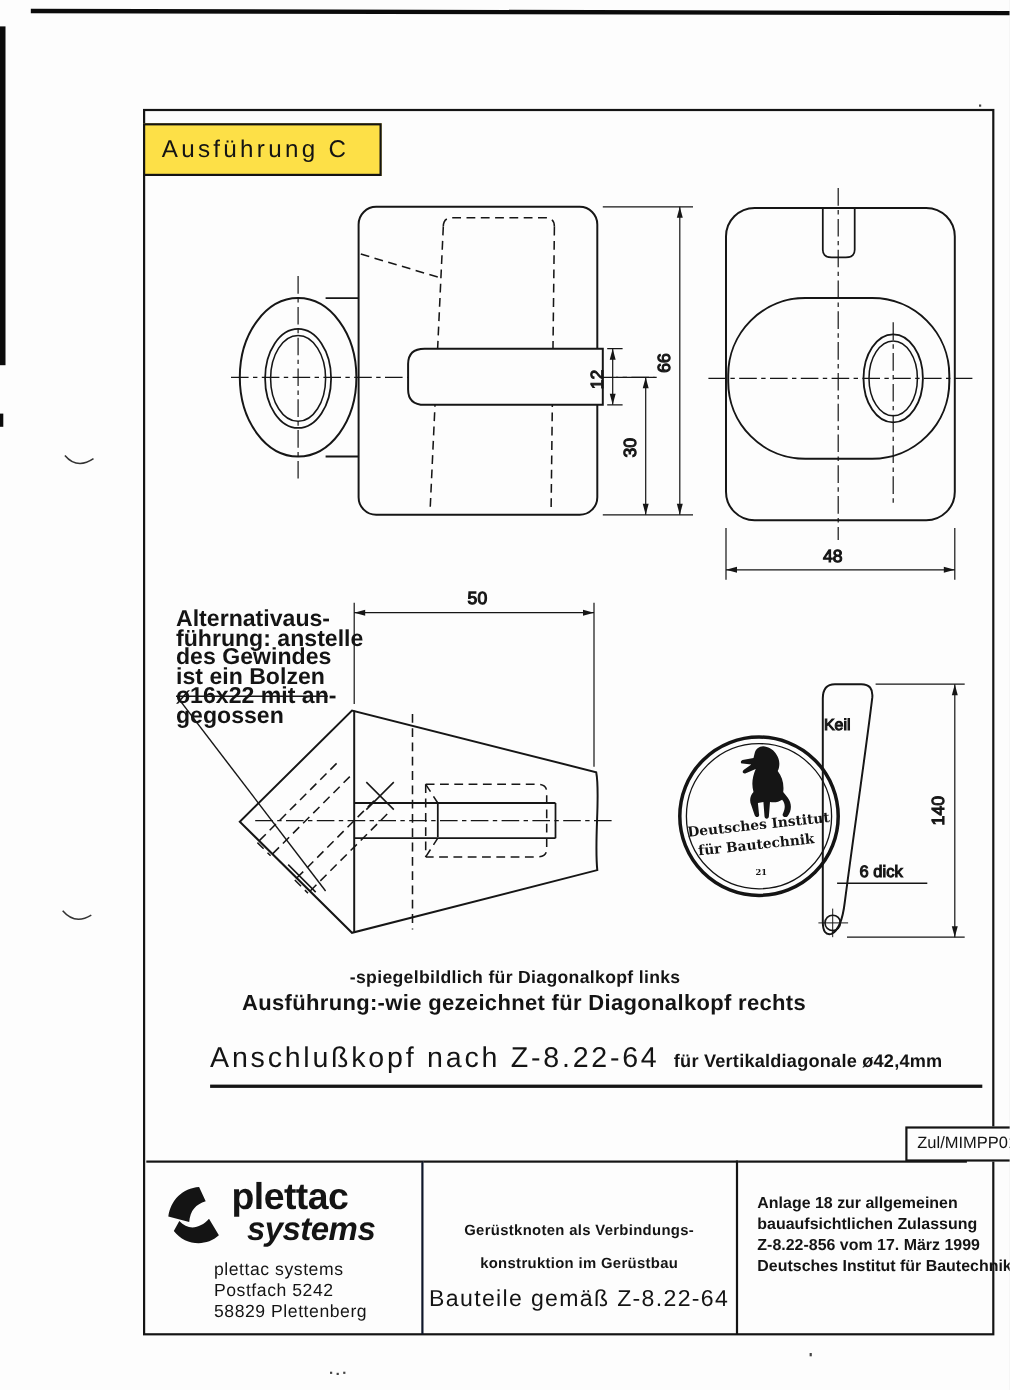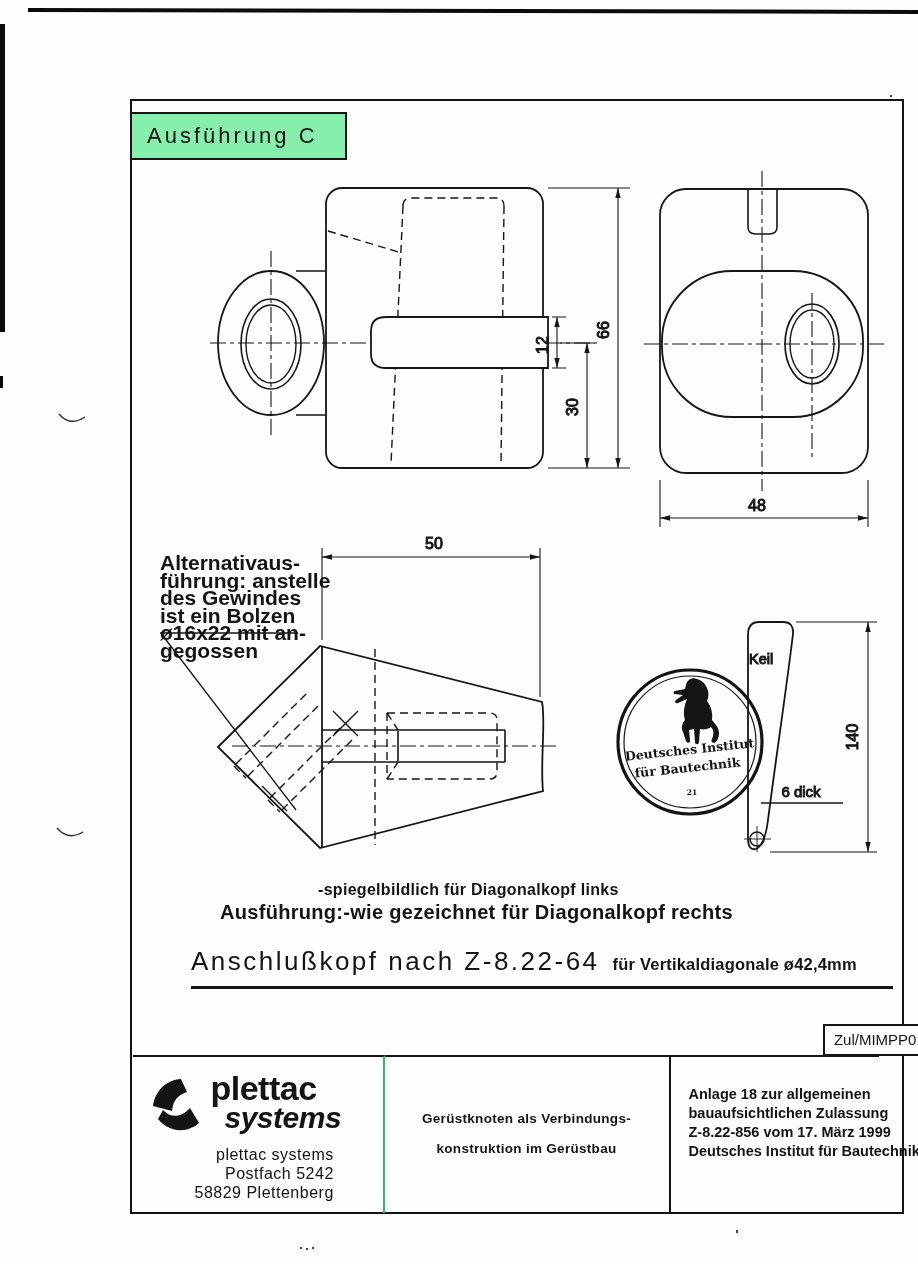--- a/index.html
+++ b/index.html
@@ -12,21 +12,21 @@
 
   
   .scan-top-line { left:28px; top:9px; width:890px; height:4px; background:#0b0b0b; transform:rotate(0.12deg); }
   .scan-left-strip { left:0; top:24px; width:5px; height:308px; background:#0b0b0b; }
   .scan-left-mark { left:0; top:376px; width:3px; height:12px; background:#0b0b0b; }
 
   
   .frame { left:130px; top:99px; width:770px; height:1111px; border:2.5px solid #141414; background:transparent; }
 
   .variant-box {
-    left:130px; top:112px; width:198px; height:44px; background:#86efac;
+    left:130px; top:112px; width:198px; height:44px; background:#fde047;
     border:2.5px solid #141414; font-size:22px; letter-spacing:3px;
     line-height:44px; padding-left:15px; white-space:nowrap;
   }
 
   .alt-note { left:160px; top:554px; font-size:21px; font-weight:bold; line-height:17.5px; white-space:nowrap; }
 
   .exec-note-1 { left:220px; top:901px; font-size:20px; font-weight:bold; white-space:nowrap; letter-spacing:0.3px; }
   .exec-note-2 { left:318px; top:881px; font-size:16px; font-weight:bold; white-space:nowrap; letter-spacing:0.3px; }
 
   .main-title {
@@ -37,27 +37,27 @@
   .main-title .small { font-size:16.5px; font-weight:bold; letter-spacing:0.2px; }
 
   .zul-box {
     left:823px; top:1024px; width:117px; height:28px; background:#fdfdfd;
     border:2px solid #141414; font-size:15px; line-height:28px; text-align:center; white-space:nowrap;
   }
 
   
   .title-block { left:132.5px; top:1054.5px; width:770px; height:158px; display:flex; }
   .tb-cell { position:relative; height:100%; box-sizing:border-box; }
-  .tb-cell-1 { width:252px; border-right:2px solid #22c55e; border-top:2.5px solid #141414; }
+  .tb-cell-1 { width:252px; border-right:2px solid #0f172a; border-top:2.5px solid #141414; }
   .tb-cell-2 { width:286px; border-right:2px solid #141414; border-top:2.5px solid #141414; text-align:center; }
   .tb-cell-3 { width:208px; border-top:2.5px solid #141414; }
   .logo-icon { position:absolute; left:18px; top:20px; }
   .logo-top { position:absolute; left:78px; top:12px; font-size:34px; font-weight:bold; letter-spacing:-0.5px; }
   .logo-bottom { position:absolute; left:92px; top:44px; font-size:30px; font-weight:bold; font-style:italic; letter-spacing:-0.5px; }
-  .address { position:absolute; left:62px; top:88px; font-size:16px; line-height:19px; letter-spacing:0.5px;text-align:right; }
+  .address { position:absolute; left:62px; top:88px; font-size:16px; line-height:19px; letter-spacing:0.5px; }
   .desc-1 { margin-top:54px; font-size:13.5px; font-weight:bold; letter-spacing:0.3px; }
   .desc-2 { margin-top:15px; font-size:13.5px; font-weight:bold; letter-spacing:0.3px; }
   .parts-line { margin-top:13px; font-size:21px; font-weight:400; letter-spacing:1.2px; white-space:nowrap; }
   .approval { position:absolute; left:18px; top:28px; font-size:14.5px; font-weight:bold; line-height:19px; white-space:nowrap; }
 
   svg text { font-family:"Liberation Sans", sans-serif; fill:#141414; }
   svg .stamp-text { font-family:"DejaVu Serif", serif; font-weight:bold; }
 </style>
 </head>
 <body>
@@ -250,20 +250,21 @@
       <div class="logo-bottom">systems</div>
       <div class="address">
         <div>plettac systems</div>
         <div>Postfach 5242</div>
         <div>58829 Plettenberg</div>
       </div>
     </div>
     <div class="tb-cell tb-cell-2">
       <div class="desc-1">Gerüstknoten als Verbindungs-</div>
       <div class="desc-2">konstruktion im Gerüstbau</div>
+      <div class="parts-line">Bauteile gemäß Z-8.22-64</div>
     </div>
     <div class="tb-cell tb-cell-3">
       <div class="approval">
         <div>Anlage 18 zur allgemeinen</div>
         <div>bauaufsichtlichen Zulassung</div>
         <div>Z-8.22-856 vom 17. März 1999</div>
         <div>Deutsches Institut für Bautechnik</div>
       </div>
     </div>
   </div>

